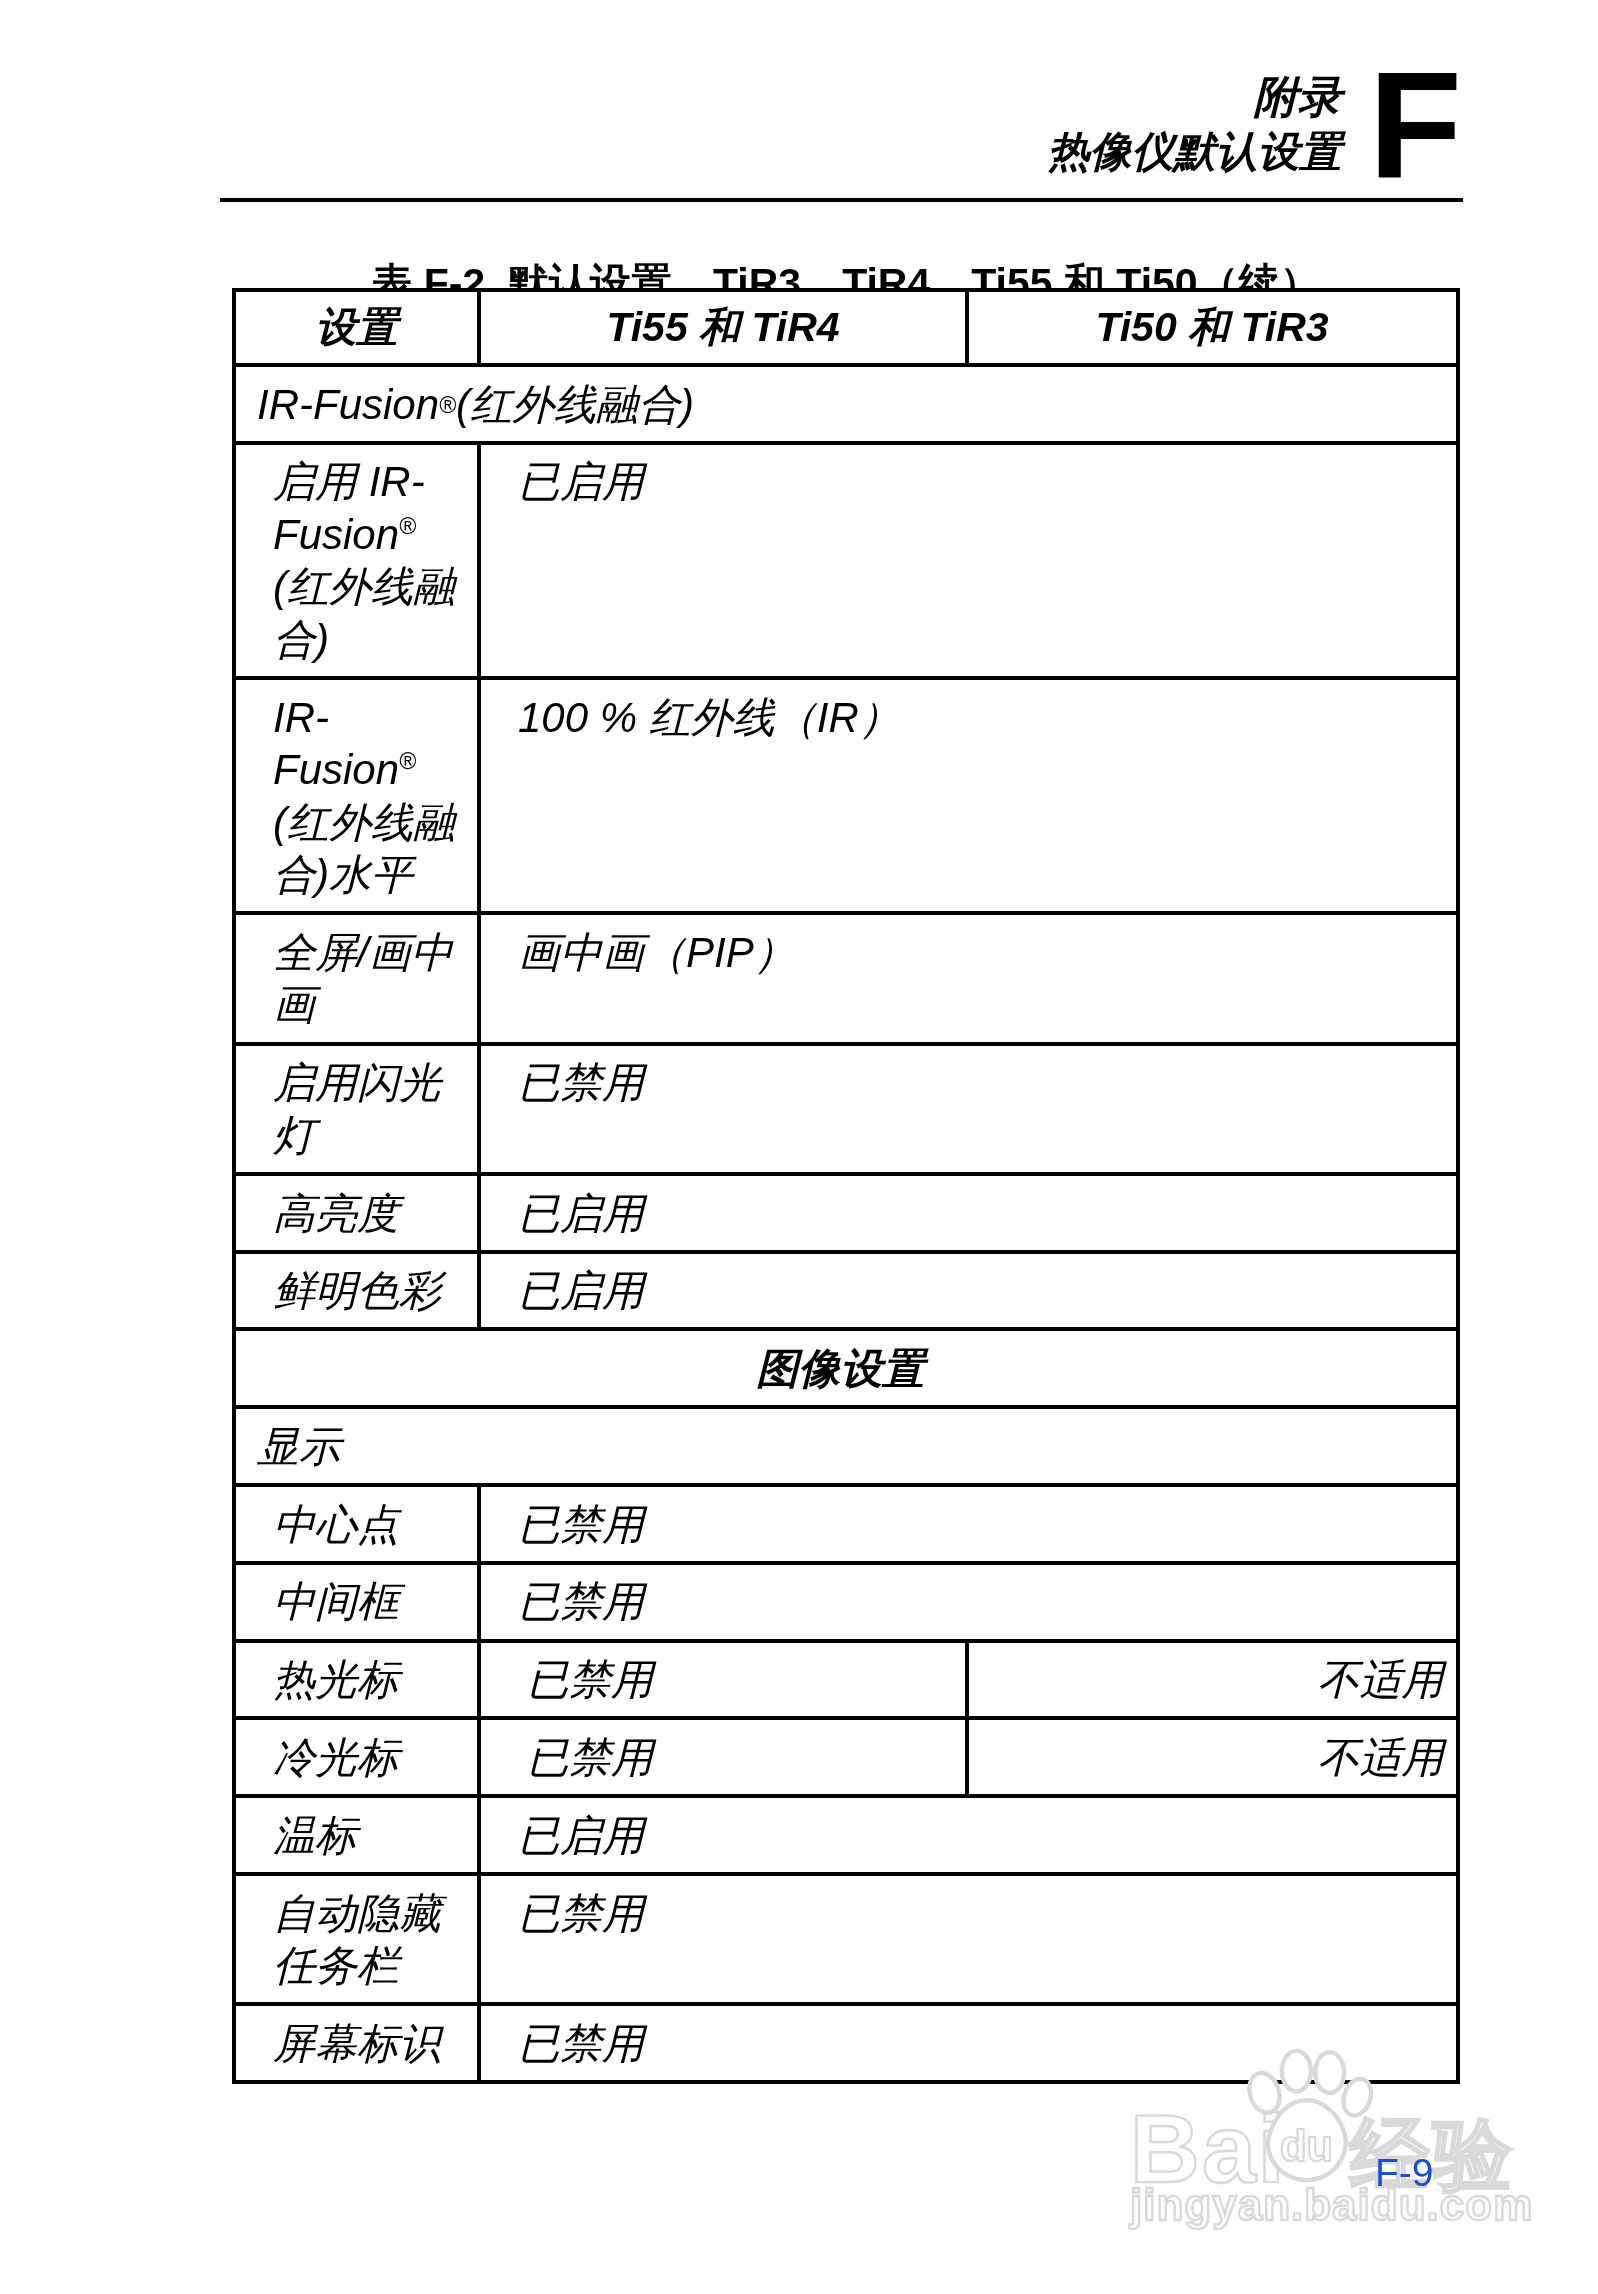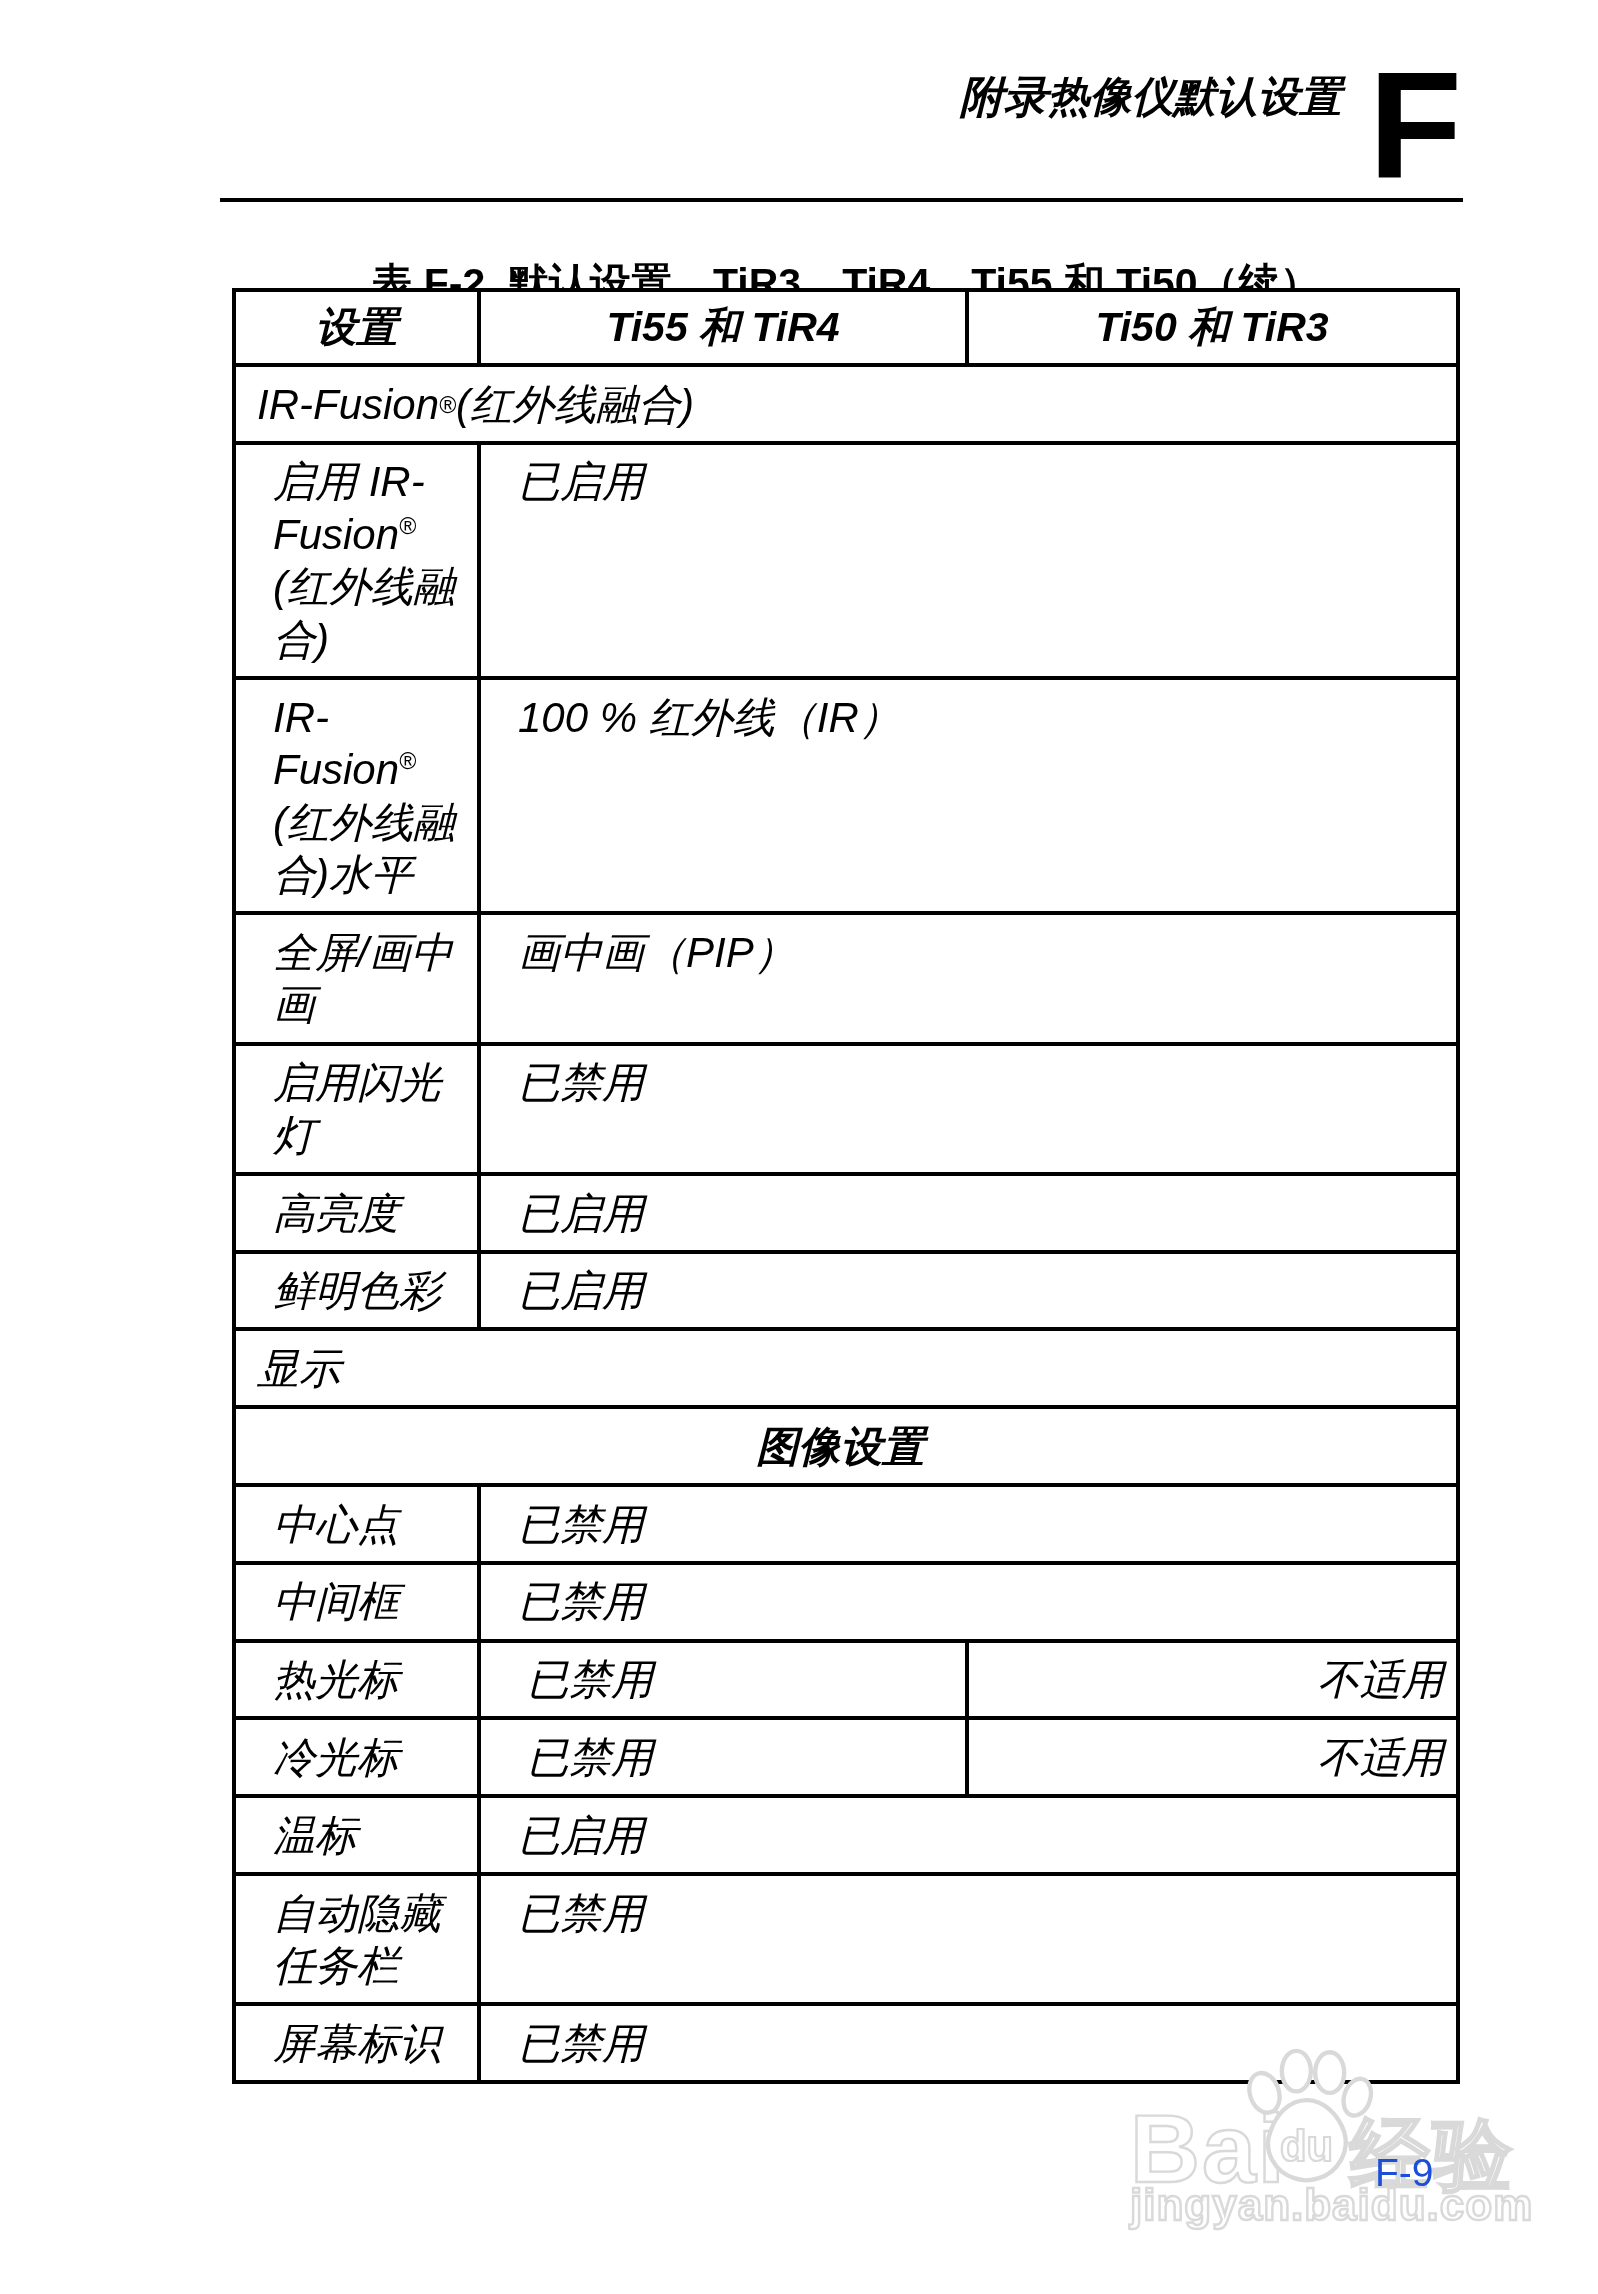--- a/index.html
+++ b/index.html
@@ -7,21 +7,21 @@
     position:relative;
     width:1599px;height:2294px;
     background:#ffffff;
     font-family:"Liberation Sans","DejaVu Sans",sans-serif;
     color:#000;
     overflow:hidden;
     margin:0 auto;
   }
   
   .hdr{position:absolute;top:64px;right:139px;display:flex;align-items:flex-start;}
-  .hdr-text{display:flex;flex-direction:row;align-items:flex-end;margin-right:27px;margin-top:3.9px;}
+  .hdr-text{display:flex;flex-direction:column;align-items:flex-end;margin-right:27px;margin-top:3.9px;}
   .hdr-appendix{font-size:44px;font-weight:bold;font-style:italic;line-height:1.3;}
   .hdr-subtitle{font-size:42px;font-style:italic;font-weight:bold;line-height:1.3;}
   .hdr-letter{font-size:153px;font-weight:bold;line-height:0.78;letter-spacing:-1.9px;}
   .rule{position:absolute;left:220px;top:198px;width:1243px;height:3.9px;background:#000;}
   
   .tbl-title{position:absolute;left:232px;top:216px;width:1228px;text-align:center;
     font-size:41px;font-weight:bold;margin-top:40px;}
   
   .tbl{position:absolute;left:232px;top:288px;width:1228px;
     border:4.8px solid #000;box-sizing:border-box;background:#fff;font-style:italic;}
@@ -88,25 +88,25 @@
         <div class="c c-val">已禁用</div>
       </div>
       <div class="trow">
         <div class="c c-label">高亮度</div>
         <div class="c c-val">已启用</div>
       </div>
       <div class="trow">
         <div class="c c-label">鲜明色彩</div>
         <div class="c c-val">已启用</div>
       </div>
+      <div class="trow seccenter">
+        <div class="c c-section">图像设置</div>
+      </div>
       <div class="trow sec">
         <div class="c c-section">显示</div>
-      </div>
-      <div class="trow seccenter">
-        <div class="c c-section">图像设置</div>
       </div>
       <div class="trow">
         <div class="c c-label">中心点</div>
         <div class="c c-val">已禁用</div>
       </div>
       <div class="trow">
         <div class="c c-label">中间框</div>
         <div class="c c-val">已禁用</div>
       </div>
       <div class="trow">

